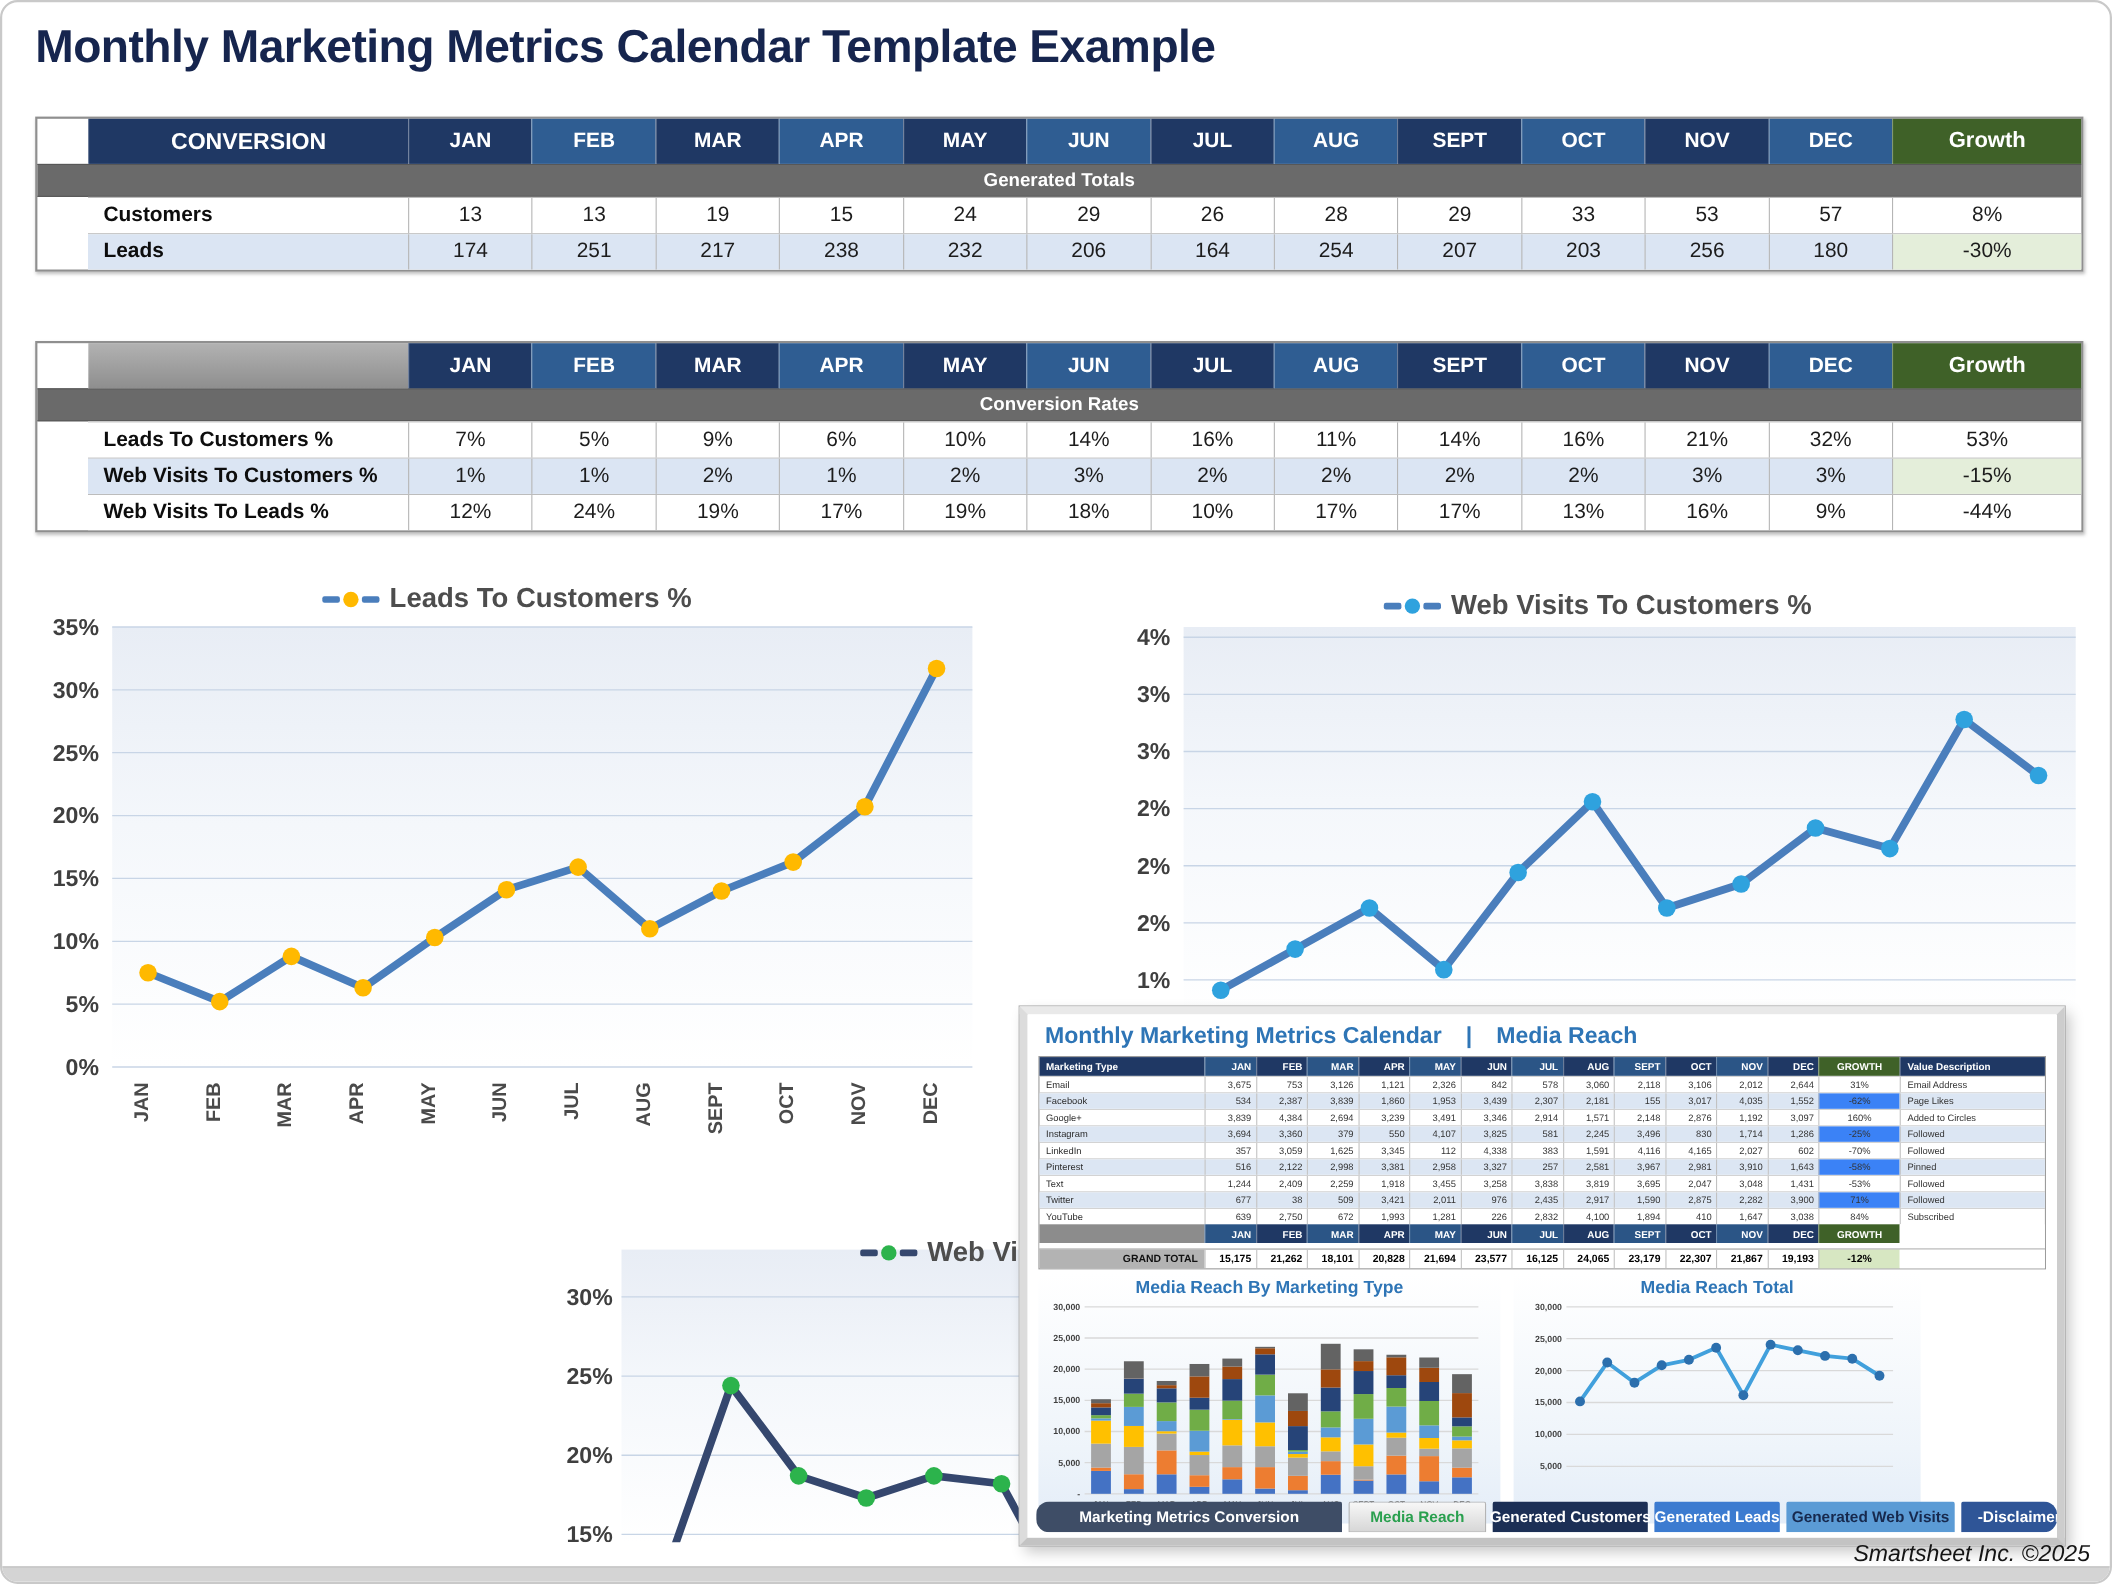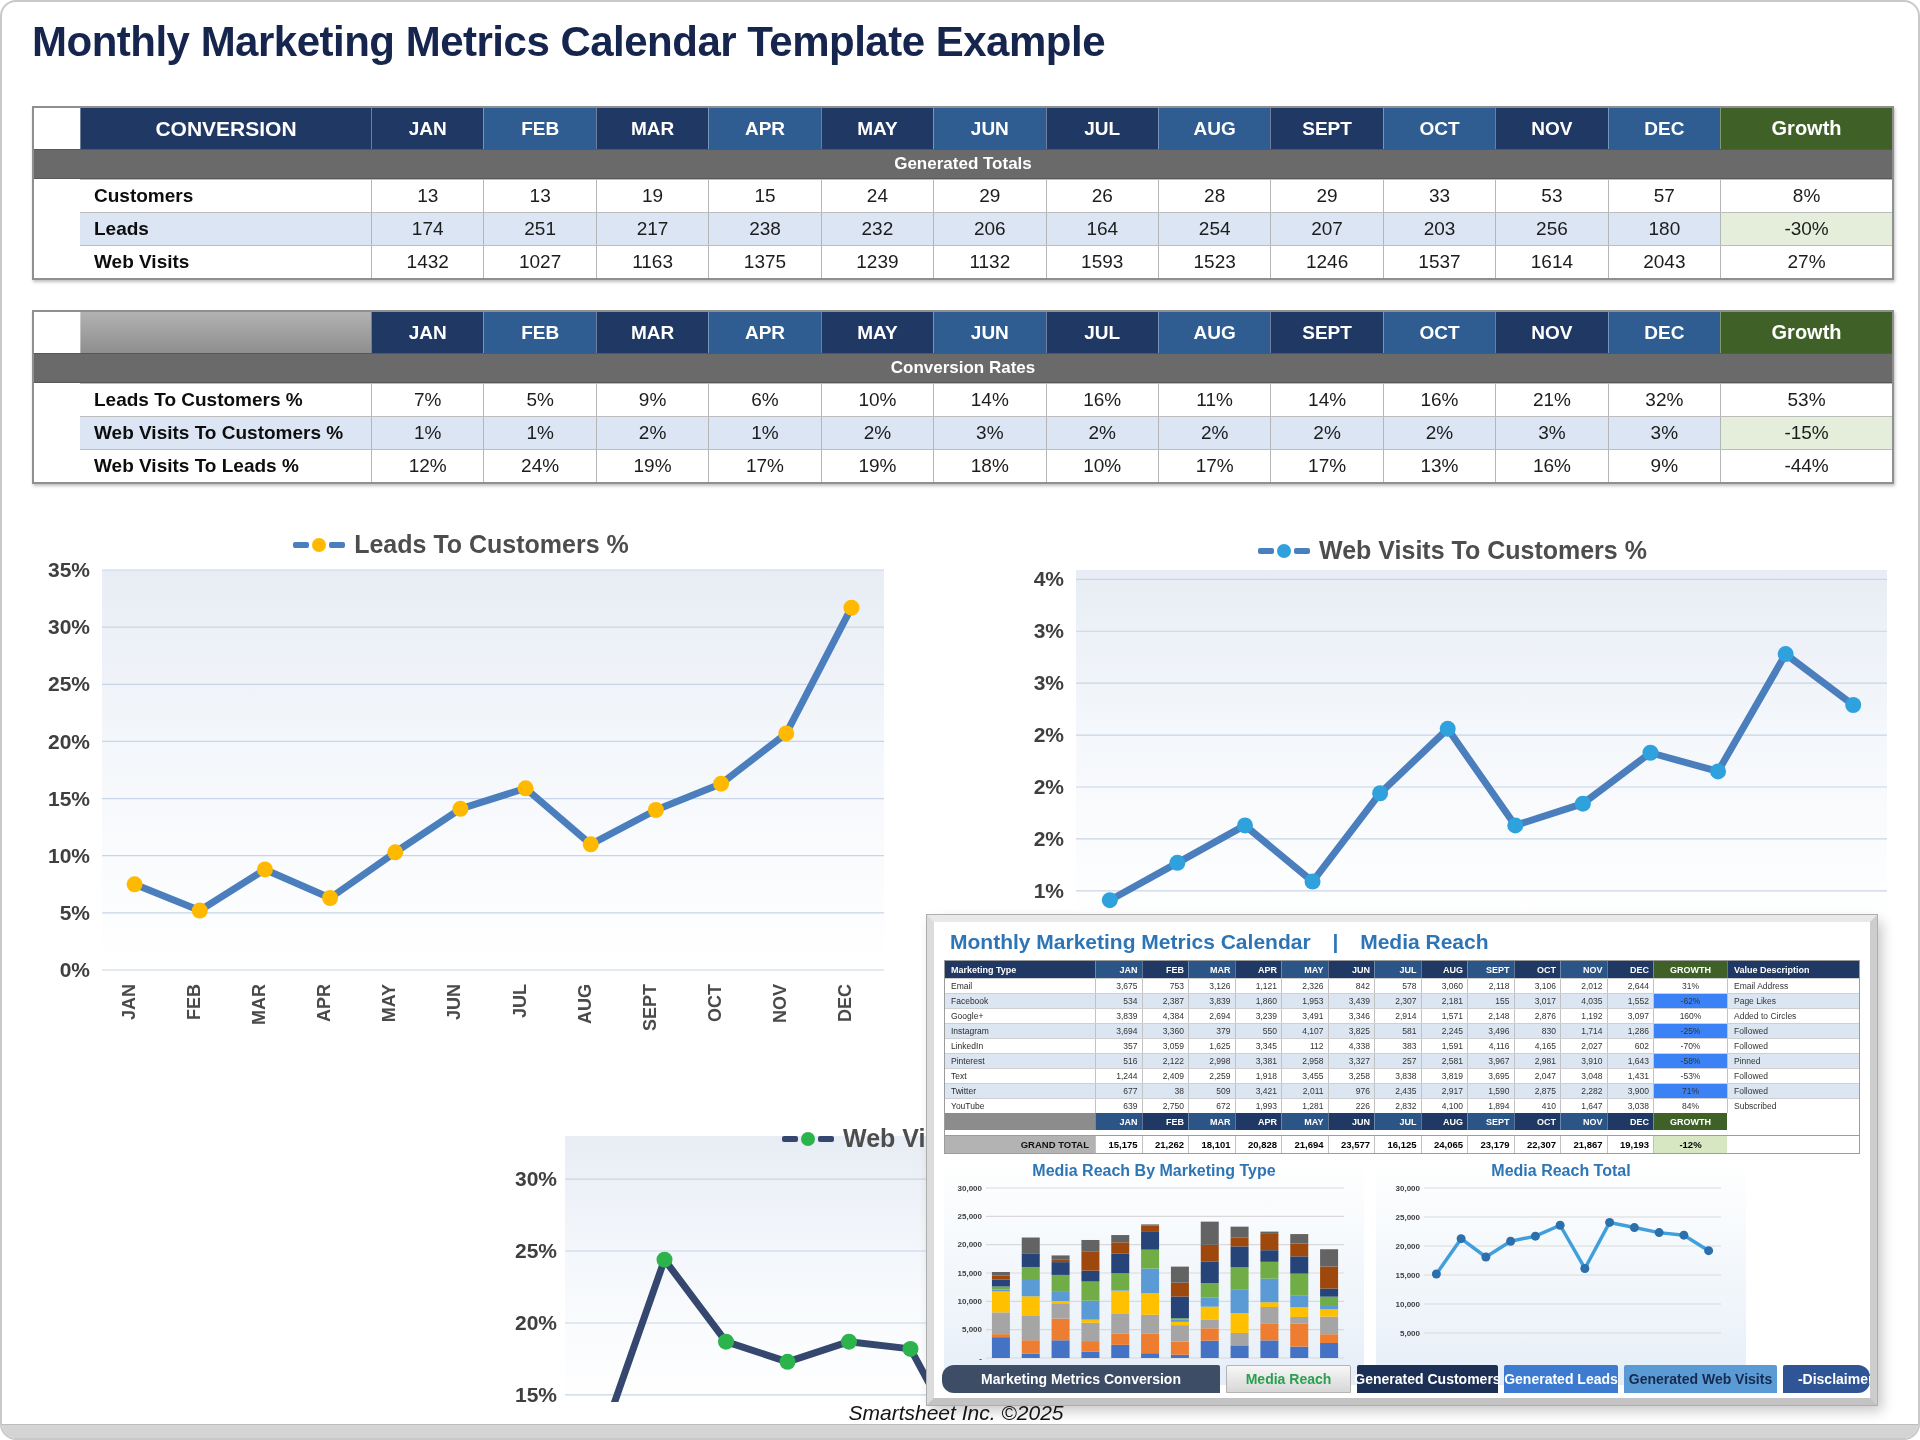--- a/index.html
+++ b/index.html
@@ -39,21 +39,21 @@
   .plot-bg{position:absolute;background:linear-gradient(180deg,#e8edf5 0%,#f4f7fb 45%,#ffffff 100%);}
   .chart-panel svg{position:absolute;left:0;top:0;}
   .chart-title-row{position:absolute;left:0;right:0;display:flex;align-items:center;
     justify-content:center;gap:3px;z-index:3;}
   .chart-title-row.abs{left:272px;right:auto;justify-content:flex-start;}
   .lg-dash{width:16px;height:6px;border-radius:2px;display:inline-block;}
   .lg-dot{width:14px;height:14px;border-radius:50%;display:inline-block;}
   .chart-title{font-size:25px;font-weight:bold;color:#4d4d4d;margin-left:6px;white-space:nowrap;}
   svg text{font-family:"Liberation Sans",sans-serif;}
   
-  .footer{position:absolute;left:0;right:8px;top:1399px;text-align:center;font-size:21px;
+  .footer{position:absolute;left:0;right:18px;top:1399px;text-align:right;font-size:21px;
     font-style:italic;color:#141414;z-index:45;}
   .bottom-strip{position:absolute;left:0;right:0;bottom:0;height:13px;background:#d4d4d4;
     border-top:1px solid #bdbdbd;z-index:60;}
   
   .win{position:absolute;left:925px;top:913px;width:950px;height:490px;background:#fff;
     border:7px solid;border-color:#e9e9e9 #cdcdcd #c3c3c3 #dcdcdc;box-sizing:border-box;
     box-shadow:0 0 0 1px #aeaeae,5px 6px 12px rgba(0,0,0,.22);z-index:40;}
   .win-inner{position:relative;width:100%;height:100%;padding:6px 10px;box-sizing:border-box;
     overflow:hidden;}
   .win-title{font-size:21px;font-weight:bold;color:#2E75B6;margin:2px 0 6px 6px;white-space:nowrap;}
@@ -143,36 +143,20 @@
         <div class="mcell c-month val">238</div>
         <div class="mcell c-month val">232</div>
         <div class="mcell c-month val">206</div>
         <div class="mcell c-month val">164</div>
         <div class="mcell c-month val">254</div>
         <div class="mcell c-month val">207</div>
         <div class="mcell c-month val">203</div>
         <div class="mcell c-month val">256</div>
         <div class="mcell c-month val">180</div>
         <div class="mcell c-growth gval">-30%</div>
-      </div>
-      <div class="mrow body">
-        <div class="mcell c-label lbl">Web Visits</div>
-        <div class="mcell c-month val">1432</div>
-        <div class="mcell c-month val">1027</div>
-        <div class="mcell c-month val">1163</div>
-        <div class="mcell c-month val">1375</div>
-        <div class="mcell c-month val">1239</div>
-        <div class="mcell c-month val">1132</div>
-        <div class="mcell c-month val">1593</div>
-        <div class="mcell c-month val">1523</div>
-        <div class="mcell c-month val">1246</div>
-        <div class="mcell c-month val">1537</div>
-        <div class="mcell c-month val">1614</div>
-        <div class="mcell c-month val">2043</div>
-        <div class="mcell c-growth gval">27%</div>
       </div>
     </div>
   <div id="t-rates" class="mtable" style="top:308px">
       <div class="mrow hdr">
         <div class="mcell c-label hdr-corner empty"></div>
         <div class="mcell c-month hdr-month hdr-dark">JAN</div>
         <div class="mcell c-month hdr-month hdr-med">FEB</div>
         <div class="mcell c-month hdr-month hdr-dark">MAR</div>
         <div class="mcell c-month hdr-month hdr-med">APR</div>
         <div class="mcell c-month hdr-month hdr-dark">MAY</div>

